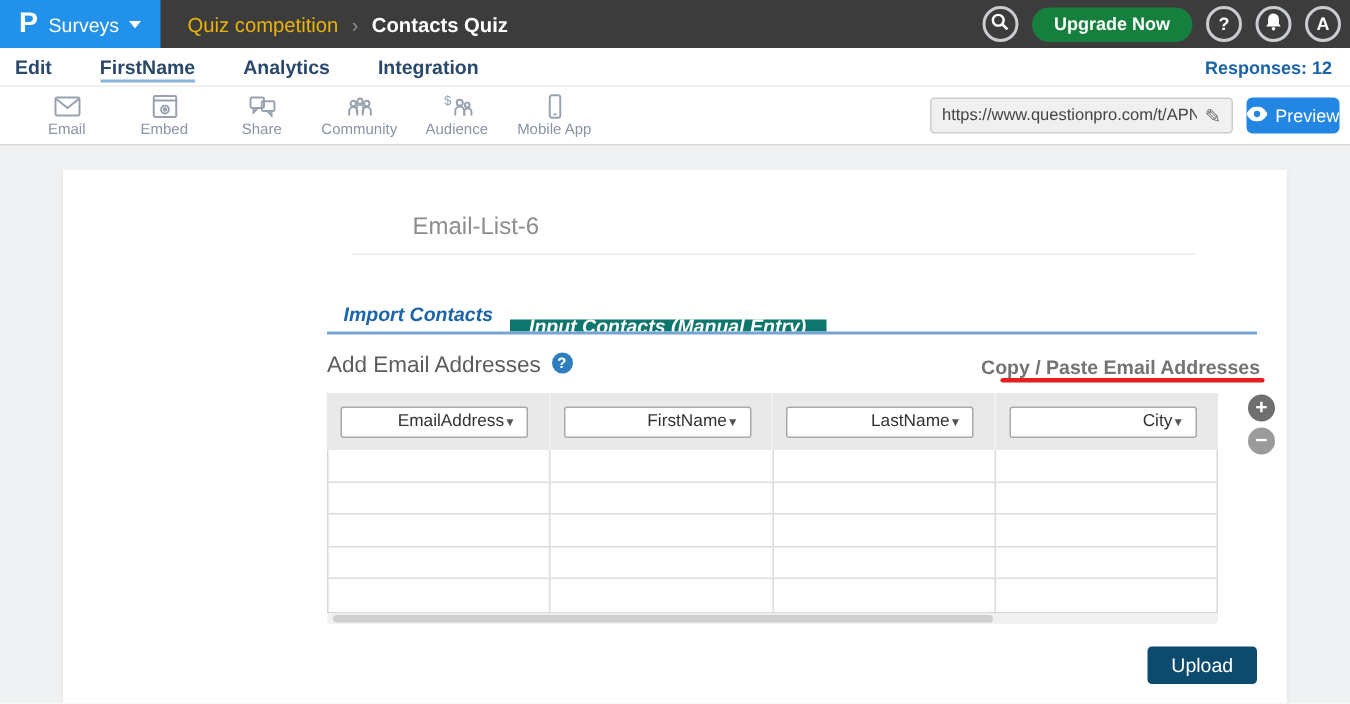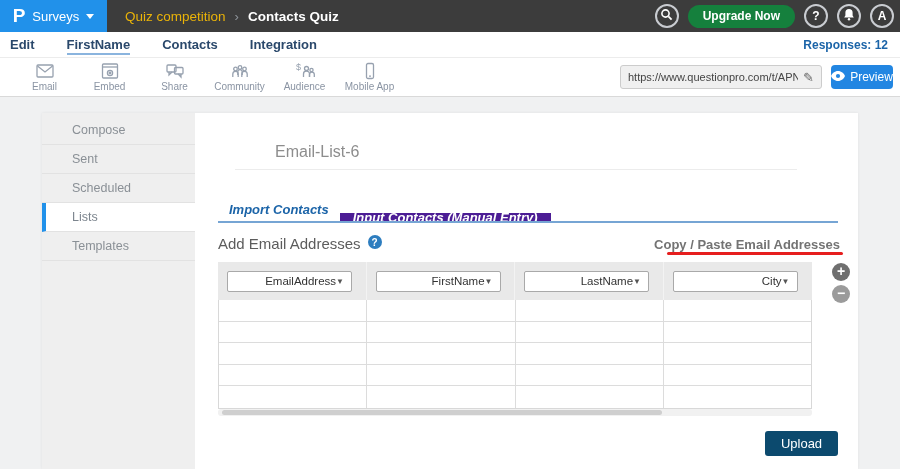--- a/index.html
+++ b/index.html
@@ -50,21 +50,21 @@
   
   .side-nav { position:absolute; left:0; top:0; width:153px; height:356px; background:#efefef; padding-top:3px; }
   .side-item { height:29px; line-height:29px; padding-left:30px; font-size:12.5px; color:#8a9096;
     border-bottom:1px solid #e2e2e2; cursor:pointer; }
   .side-item.active { background:#fff; border-left:4px solid #2191ea; padding-left:26px; color:#7c858e; }
   
   .list-title { position:absolute; left:233px; top:30px; font-size:16px; color:#8d8d8d; }
   .title-divider { position:absolute; left:193px; top:56px; width:562px; border-top:1px solid #ececec; }
   .tabs { position:absolute; left:176px; top:84px; height:24px; display:flex; font-size:13px; font-weight:bold; }
   .tab { display:flex; align-items:center; padding:0 11px; color:#1b64a8; cursor:pointer;font-style:italic; }
-  .tab.active { background:#4c1d95; color:#fff; padding:0 13px;margin-top:16px; }
+  .tab.active { background:#0f766e; color:#fff; padding:0 13px;margin-top:16px; }
   .tabs-underline { position:absolute; left:176px; top:108px; width:620px; height:2px; background:#76a5d4; }
   .section-heading { position:absolute; left:176px; top:122px; display:flex; align-items:flex-start; gap:7px;
     font-size:15px; color:#5c5c5c; }
   .help-badge { width:14px; height:14px; border-radius:50%; background:#2d7dbf; color:#fff; font-size:10px;
     font-weight:bold; display:flex; align-items:center; justify-content:center; cursor:pointer; }
   .copy-link { position:absolute; right:18px; top:124px; font-size:13px; font-weight:bold; color:#737373; cursor:pointer; }
   .red-underline { position:absolute; left:625px; top:139px; width:176px; height:3px; background:#e61e1e; border-radius:2px; }
   
   .contact-table { position:absolute; left:176px; top:149px; width:594px; }
   .table-header { height:38px; background:#e9e9e9; display:flex; align-items:center; }
@@ -121,21 +121,21 @@
       </span>
     </div>
     <div class="circle-btn">A</div>
   </div>
 </div>
 
 <div class="nav-row">
   <div class="nav-tabs">
     <div class="nav-tab">Edit</div>
     <div class="nav-tab active">FirstName</div>
-    <div class="nav-tab">Contacts</div>
+    <div class="nav-tab">Analytics</div>
     <div class="nav-tab">Integration</div>
   </div>
   <div class="responses">Responses: 12</div>
 </div>
 
 <div class="toolbar">
   <div class="tool-items">
     <div class="tool-item">
       <span class="tool-icon">
         <svg width="20" height="18" viewBox="0 0 20 18">
@@ -212,27 +212,20 @@
           <path d="M7 0C3.6 0 1.1 2.4 0 5c1.1 2.6 3.6 5 7 5s5.9-2.4 7-5c-1.1-2.6-3.6-5-7-5z" fill="#fff"></path>
           <circle cx="7" cy="5" r="2.1" fill="#2286e2"></circle>
         </svg>
     </span>
     <span>Preview</span>
   </div>
 </div>
 
 <div class="card">
 
-  <div class="side-nav">
-    <div class="side-item">Compose</div>
-    <div class="side-item">Sent</div>
-    <div class="side-item">Scheduled</div>
-    <div class="side-item active">Lists</div>
-    <div class="side-item">Templates</div>
-  </div>
 
   <div class="list-title">Email-List-6</div>
   <div class="title-divider"></div>
 
   <div class="tabs">
     <div class="tab">Import Contacts</div>
     <div class="tab active">Input Contacts (Manual Entry)</div>
   </div>
   <div class="tabs-underline"></div>
 

